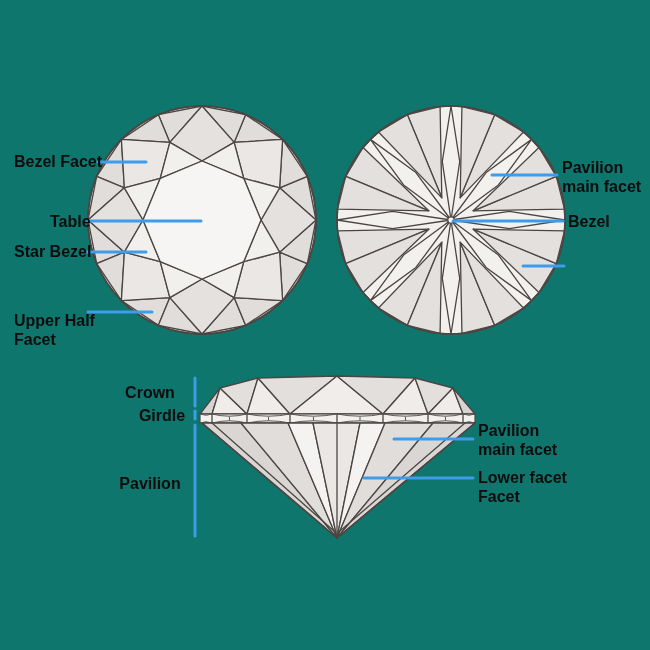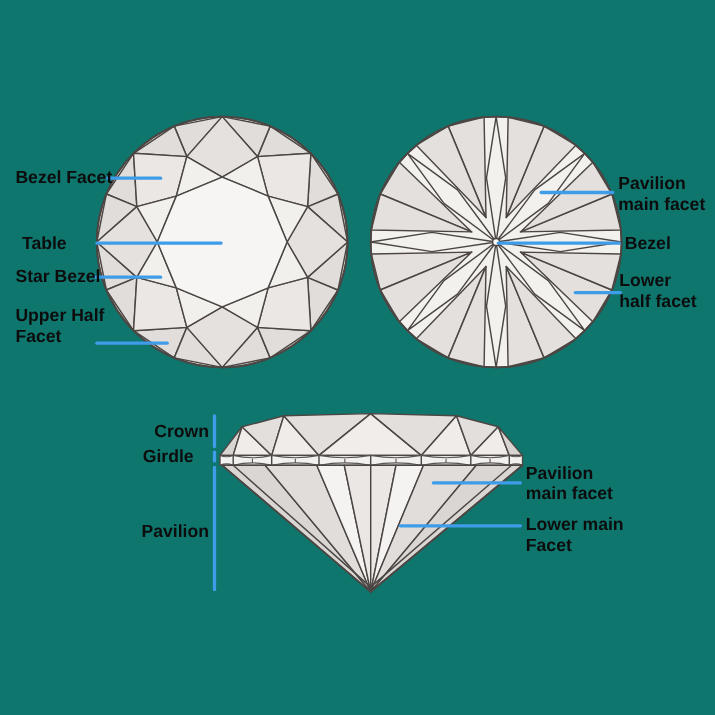--- a/index.html
+++ b/index.html
@@ -12,21 +12,21 @@
   #diagram-svg{position:absolute;left:0;top:0;}
   .lbl{
     position:absolute;
     font-size:16px;
     font-weight:bold;
     color:#0c0c0c;
     line-height:19px;
     white-space:nowrap;
   }
   .lbl span{display:block;}
-  .lbl-r{text-align:right;width:80px;}
+  .lbl-r{text-align:center;width:80px;}
 </style>
 </head>
 <body>
 
 <div id="stage" style="background: #0f766e; padding-left: 10px;">
   <svg id="diagram-svg" width="650" height="650" viewBox="0 0 650 650">
       <g>
         <circle cx="202" cy="220" r="114" fill="#e1ddda" stroke="#4b4643" stroke-width="1.5"></circle>
         <polygon points="316,220 279.6058807309481,187.85459168133247 307.32226670628665,176.37408871037977" fill="#e1ddda" stroke="#4b4643" stroke-width="1.3" stroke-linejoin="round"></polygon>
         <polygon points="307.32226670628665,176.37408871037977 279.6058807309481,187.85459168133247 282.61017305526644,139.38982694473358" fill="#e1ddda" stroke="#4b4643" stroke-width="1.3" stroke-linejoin="round"></polygon>
@@ -159,53 +159,49 @@
         <line x1="195" y1="411" x2="195" y2="419" stroke="#3f9ce8" stroke-width="3" stroke-linecap="round"></line>
         <line x1="195" y1="425" x2="195" y2="536" stroke="#3f9ce8" stroke-width="3" stroke-linecap="round"></line>
         <line x1="394" y1="439" x2="473" y2="439" stroke="#3f9ce8" stroke-width="3" stroke-linecap="round"></line>
         <line x1="364" y1="478" x2="473" y2="478" stroke="#3f9ce8" stroke-width="3" stroke-linecap="round"></line>
       </g>
     </svg>
 
   <div class="lbl" style="left:14px;top:152px">
     <span>Bezel Facet</span>
   </div>
-  <div class="lbl" style="left:20px;top:212px">
+  <div class="lbl" style="left:50px;top:212px">
     <span>Table</span>
   </div>
   <div class="lbl" style="left:14px;top:242px">
     <span>Star Bezel</span>
   </div>
-  <div class="lbl" style="left:14px;top:278px">
+  <div class="lbl" style="left:14px;top:311px">
     <span>Upper Half</span>
     <span>Facet</span>
   </div>
 
   <div class="lbl" style="left:562px;top:158px">
     <span>Pavilion</span>
     <span>main facet</span>
   </div>
   <div class="lbl" style="left:568px;top:212px">
     <span>Bezel</span>
   </div>
-  <div class="lbl" style="left:563px;top:246px">
-    <span>Lower</span>
-    <span>half facet</span>
-  </div>
 
   <div class="lbl lbl-r" style="left:110px;top:383px">
     <span>Crown</span>
   </div>
-  <div class="lbl lbl-r" style="left:96px;top:406px">
+  <div class="lbl lbl-r" style="left:122px;top:406px">
     <span>Girdle</span>
   </div>
   <div class="lbl lbl-r" style="left:110px;top:474px">
     <span>Pavilion</span>
   </div>
   <div class="lbl" style="left:478px;top:421px">
     <span>Pavilion</span>
     <span>main facet</span>
   </div>
   <div class="lbl" style="left:478px;top:468px">
-    <span>Lower main</span>
+    <span>Lower facet</span>
     <span>Facet</span>
   </div>
 </div>
 
 </body></html>

